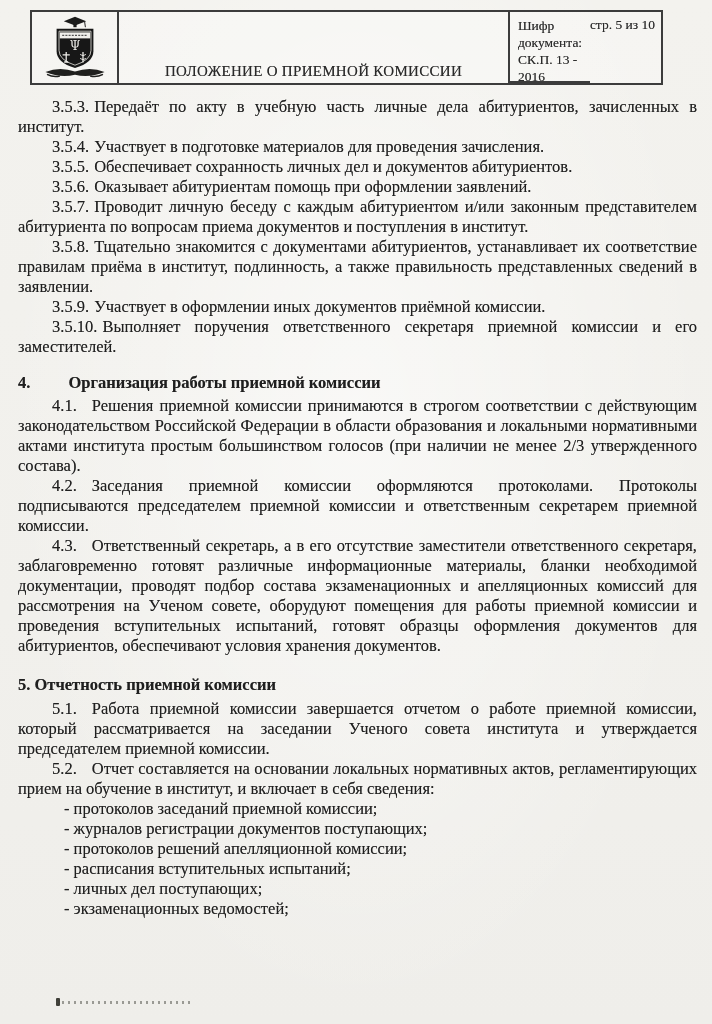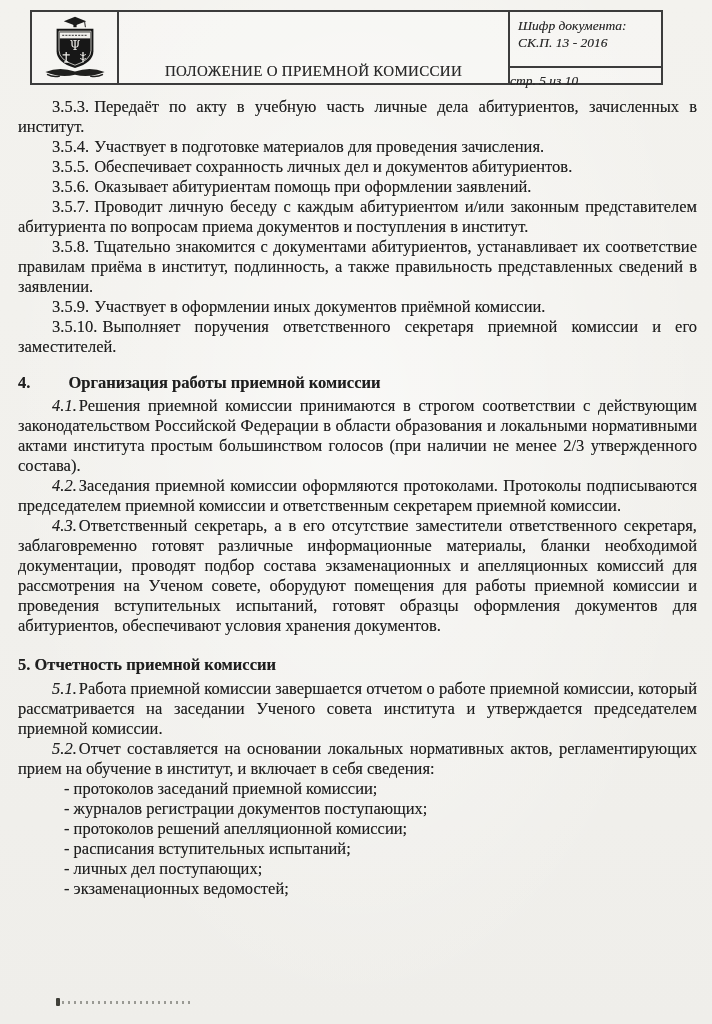--- a/index.html
+++ b/index.html
@@ -24,37 +24,37 @@
     width:87px;border-right:2px solid #3c3c3c;
     display:flex;align-items:center;justify-content:center;
   }
   .cell-title{
     flex:1;display:flex;align-items:center;justify-content:center;
     font-size:15px;letter-spacing:.3px;color:#2a2a2a;
     text-shadow:0 0 .6px rgba(40,40,40,.55);
     margin-top:48px;
   }
   .cell-meta{
-    width:153px;border-left:2px solid #3c3c3c;display:flex;flex-direction:column;
-    font-size:13.5px;color:#2a2a2a;text-shadow:0 0 .6px rgba(40,40,40,.5);font-style:italic;
+    width:153px;border-left:2px solid #3c3c3c;display:flex;flex-direction:row;
+    font-size:13.5px;color:#2a2a2a;text-shadow:0 0 .6px rgba(40,40,40,.5);
   }
   .meta-top{
     flex:1;border-bottom:2px solid #3c3c3c;padding:5px 6px 2px 8px;line-height:17px;
   }
   .meta-bottom{height:15px;padding:4px 6px 0 0;line-height:17px;}
 
   
   .doc-body{
     position:absolute;left:18px;right:15px;top:97px;
     font-size:16.5px;line-height:20px;color:#1f1f1f;
     text-shadow:0 0 .6px rgba(35,35,35,.5);
   }
   .doc-body p{margin:0;text-align:justify;text-indent:34px;}
   .pnum{padding-right:5px;}
-  .pnum-wide{padding-right:2px;font-style:italic;}
+  .pnum-wide{padding-right:15px;}
   .sec-heading{
     text-align:center;text-indent:0 !important;
     font-weight:bold;font-size:16.5px;
   }
   .h4-head{margin:16px 0 3px 0 !important;}
   .h5-head{margin:19px 0 4px 0 !important;}
   .h4gap{margin-left:38px;}
   .li{text-align:left;text-indent:46px !important;}
 
   

